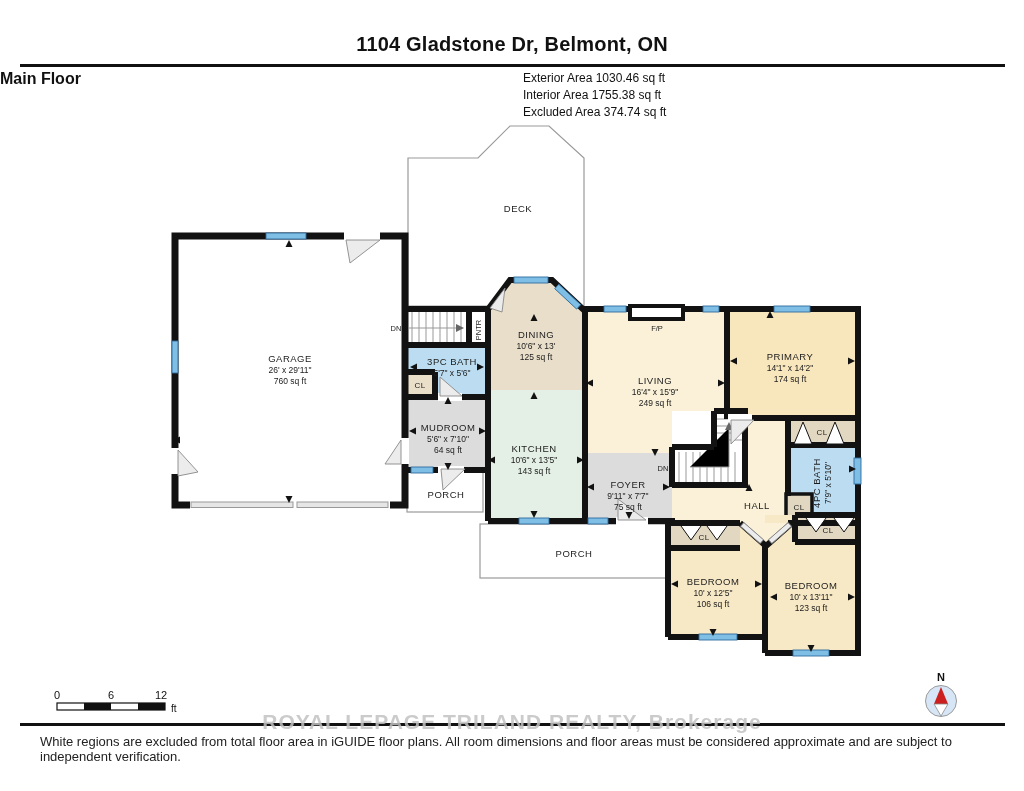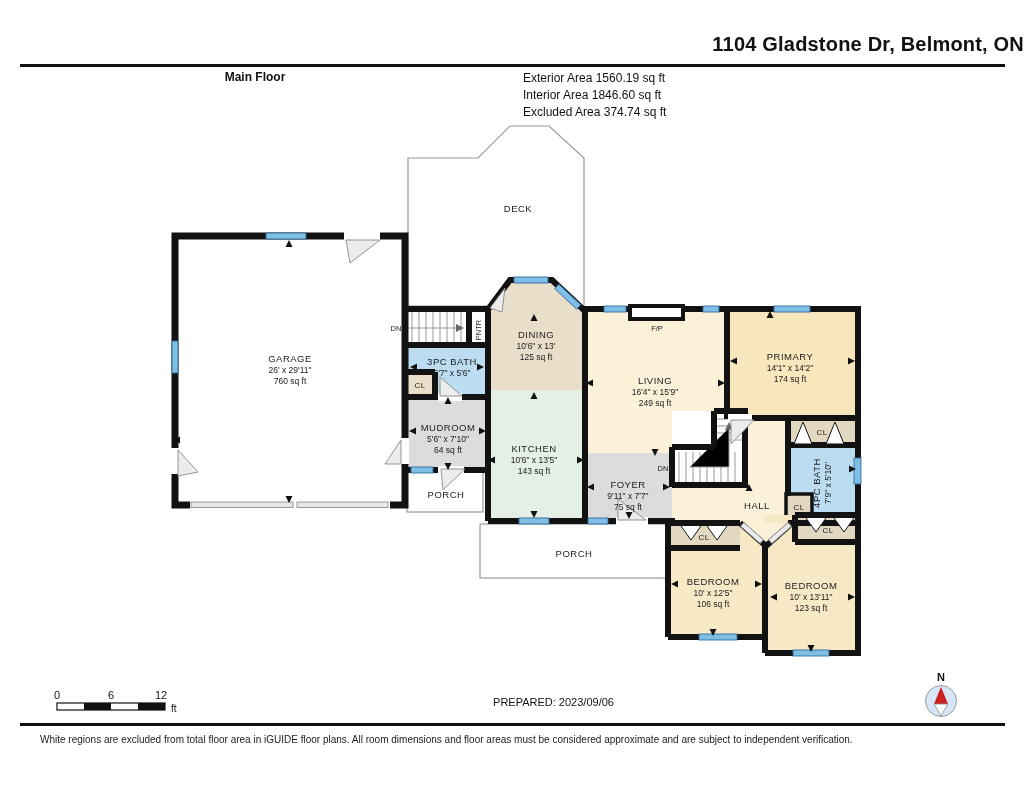--- a/index.html
+++ b/index.html
@@ -1,49 +1,49 @@
 <!DOCTYPE html>
 <html><head>
 <meta charset="utf-8">
 <style>
   html,body{margin:0;padding:0;background:#fff;}
   .page{position:relative;width:1024px;height:791px;background:#fff;overflow:hidden;
         font-family:"Liberation Sans",sans-serif;color:#111;}
   .abs{position:absolute;}
-  .title{top:33px;left:0;right:0;text-align:right;font-size:20px;font-weight:bold;letter-spacing:.2px;z-index:2;}
+  .title{top:33px;left:0;right:0;text-align:center;font-size:20px;font-weight:bold;letter-spacing:.2px;z-index:2;}
   .rule{left:20px;width:985px;height:3px;background:#111;z-index:3;}
   .rule.hdr{top:64px;}
   .rule.ftr{top:723px;}
-  .floor-label{top:70px;left:0;width:510px;text-align:center;font-size:12px;font-weight:bold;z-index:2;}
+  .floor-label{top:70px;left:0;width:510px;text-align:left;font-size:16px;font-weight:bold;z-index:2;}
   .areas{top:70px;left:523px;font-size:12px;line-height:16.8px;z-index:2;}
   .prepared{top:696px;left:83px;right:0;text-align:center;font-size:11px;z-index:2;}
   .watermark{top:710px;left:0;right:0;text-align:center;font-size:21px;font-weight:bold;
              color:#c2c2c2;letter-spacing:1px;opacity:.85;z-index:4;}
-  .disclaimer{top:734px;left:40px;right:20px;font-size:10px;color:#222;z-index:2;}
+  .disclaimer{top:734px;left:40px;right:20px;font-size:13px;color:#222;z-index:2;}
   .logo{top:14px;left:20px;z-index:1;}
   svg{display:block;}
   .plansvg{position:absolute;top:0;left:0;z-index:1;}
   .rn{font-size:9.5px;letter-spacing:.5px;fill:#1c1c1c;text-anchor:middle;}
   .rd{font-size:8.5px;fill:#1c1c1c;text-anchor:middle;}
   .cl{font-size:8px;letter-spacing:.5px;fill:#1c1c1c;text-anchor:middle;}
   .tiny{font-size:7.5px;fill:#1c1c1c;text-anchor:middle;}
   .sc{font-size:11px;fill:#111;text-anchor:middle;}
   .logotext{font-size:21px;letter-spacing:2.5px;fill:#c3c3c3;}
 </style>
 </head>
 <body>
 
 <div class="page">
 
   <div class="abs title">1104 Gladstone Dr, Belmont, ON</div>
   <div class="abs rule hdr"></div>
   <div class="abs floor-label">Main Floor</div>
   <div class="abs areas">
-    <div>Exterior Area 1560.19 sq ft</div>
-    <div>Interior Area 1846.60 sq ft</div>
+    <div>Exterior Area 1030.46 sq ft</div>
+    <div>Interior Area 1755.38 sq ft</div>
     <div>Excluded Area 374.74 sq ft</div>
   </div>
 
   <svg class="plansvg" width="1024" height="791" viewBox="0 0 1024 791">
     <defs>
       <path id="arw" d="M0,-3.5 L7,0 L0,3.5 Z" fill="#121212"></path>
     </defs>
 
     <g>
       <path d="M408,158 L478,158 L510,126 L549,126 L584,158 L584,306 L408,306 Z" fill="#ffffff" stroke="#9a9a9a" stroke-width="1.2"></path>
@@ -261,17 +261,17 @@
     </g>
 
     <g>
       <circle cx="941" cy="701" r="15.5" fill="#d6e6f7" stroke="#9a9a9a" stroke-width="1"></circle>
       <path d="M941,687 L934,704 L948,704 Z" fill="#cc1f1f"></path>
       <path d="M934,704 L948,704 L941,716 Z" fill="#ffffff" stroke="#8a8a8a" stroke-width="0.8"></path>
       <text class="sc" x="941" y="681" font-weight="bold">N</text>
     </g>
   </svg>
 
-  <div class="abs prepared">PREPARED: 2023/09/06</div>
   <div class="abs rule ftr"></div>
+  <div class="abs watermark">ROYAL LEPAGE TRILAND REALTY, Brokerage</div>
   <div class="abs disclaimer">White regions are excluded from total floor area in iGUIDE floor plans. All room dimensions and floor areas must be considered approximate and are subject to independent verification.</div>
 
 </div>
 
 </body></html>

